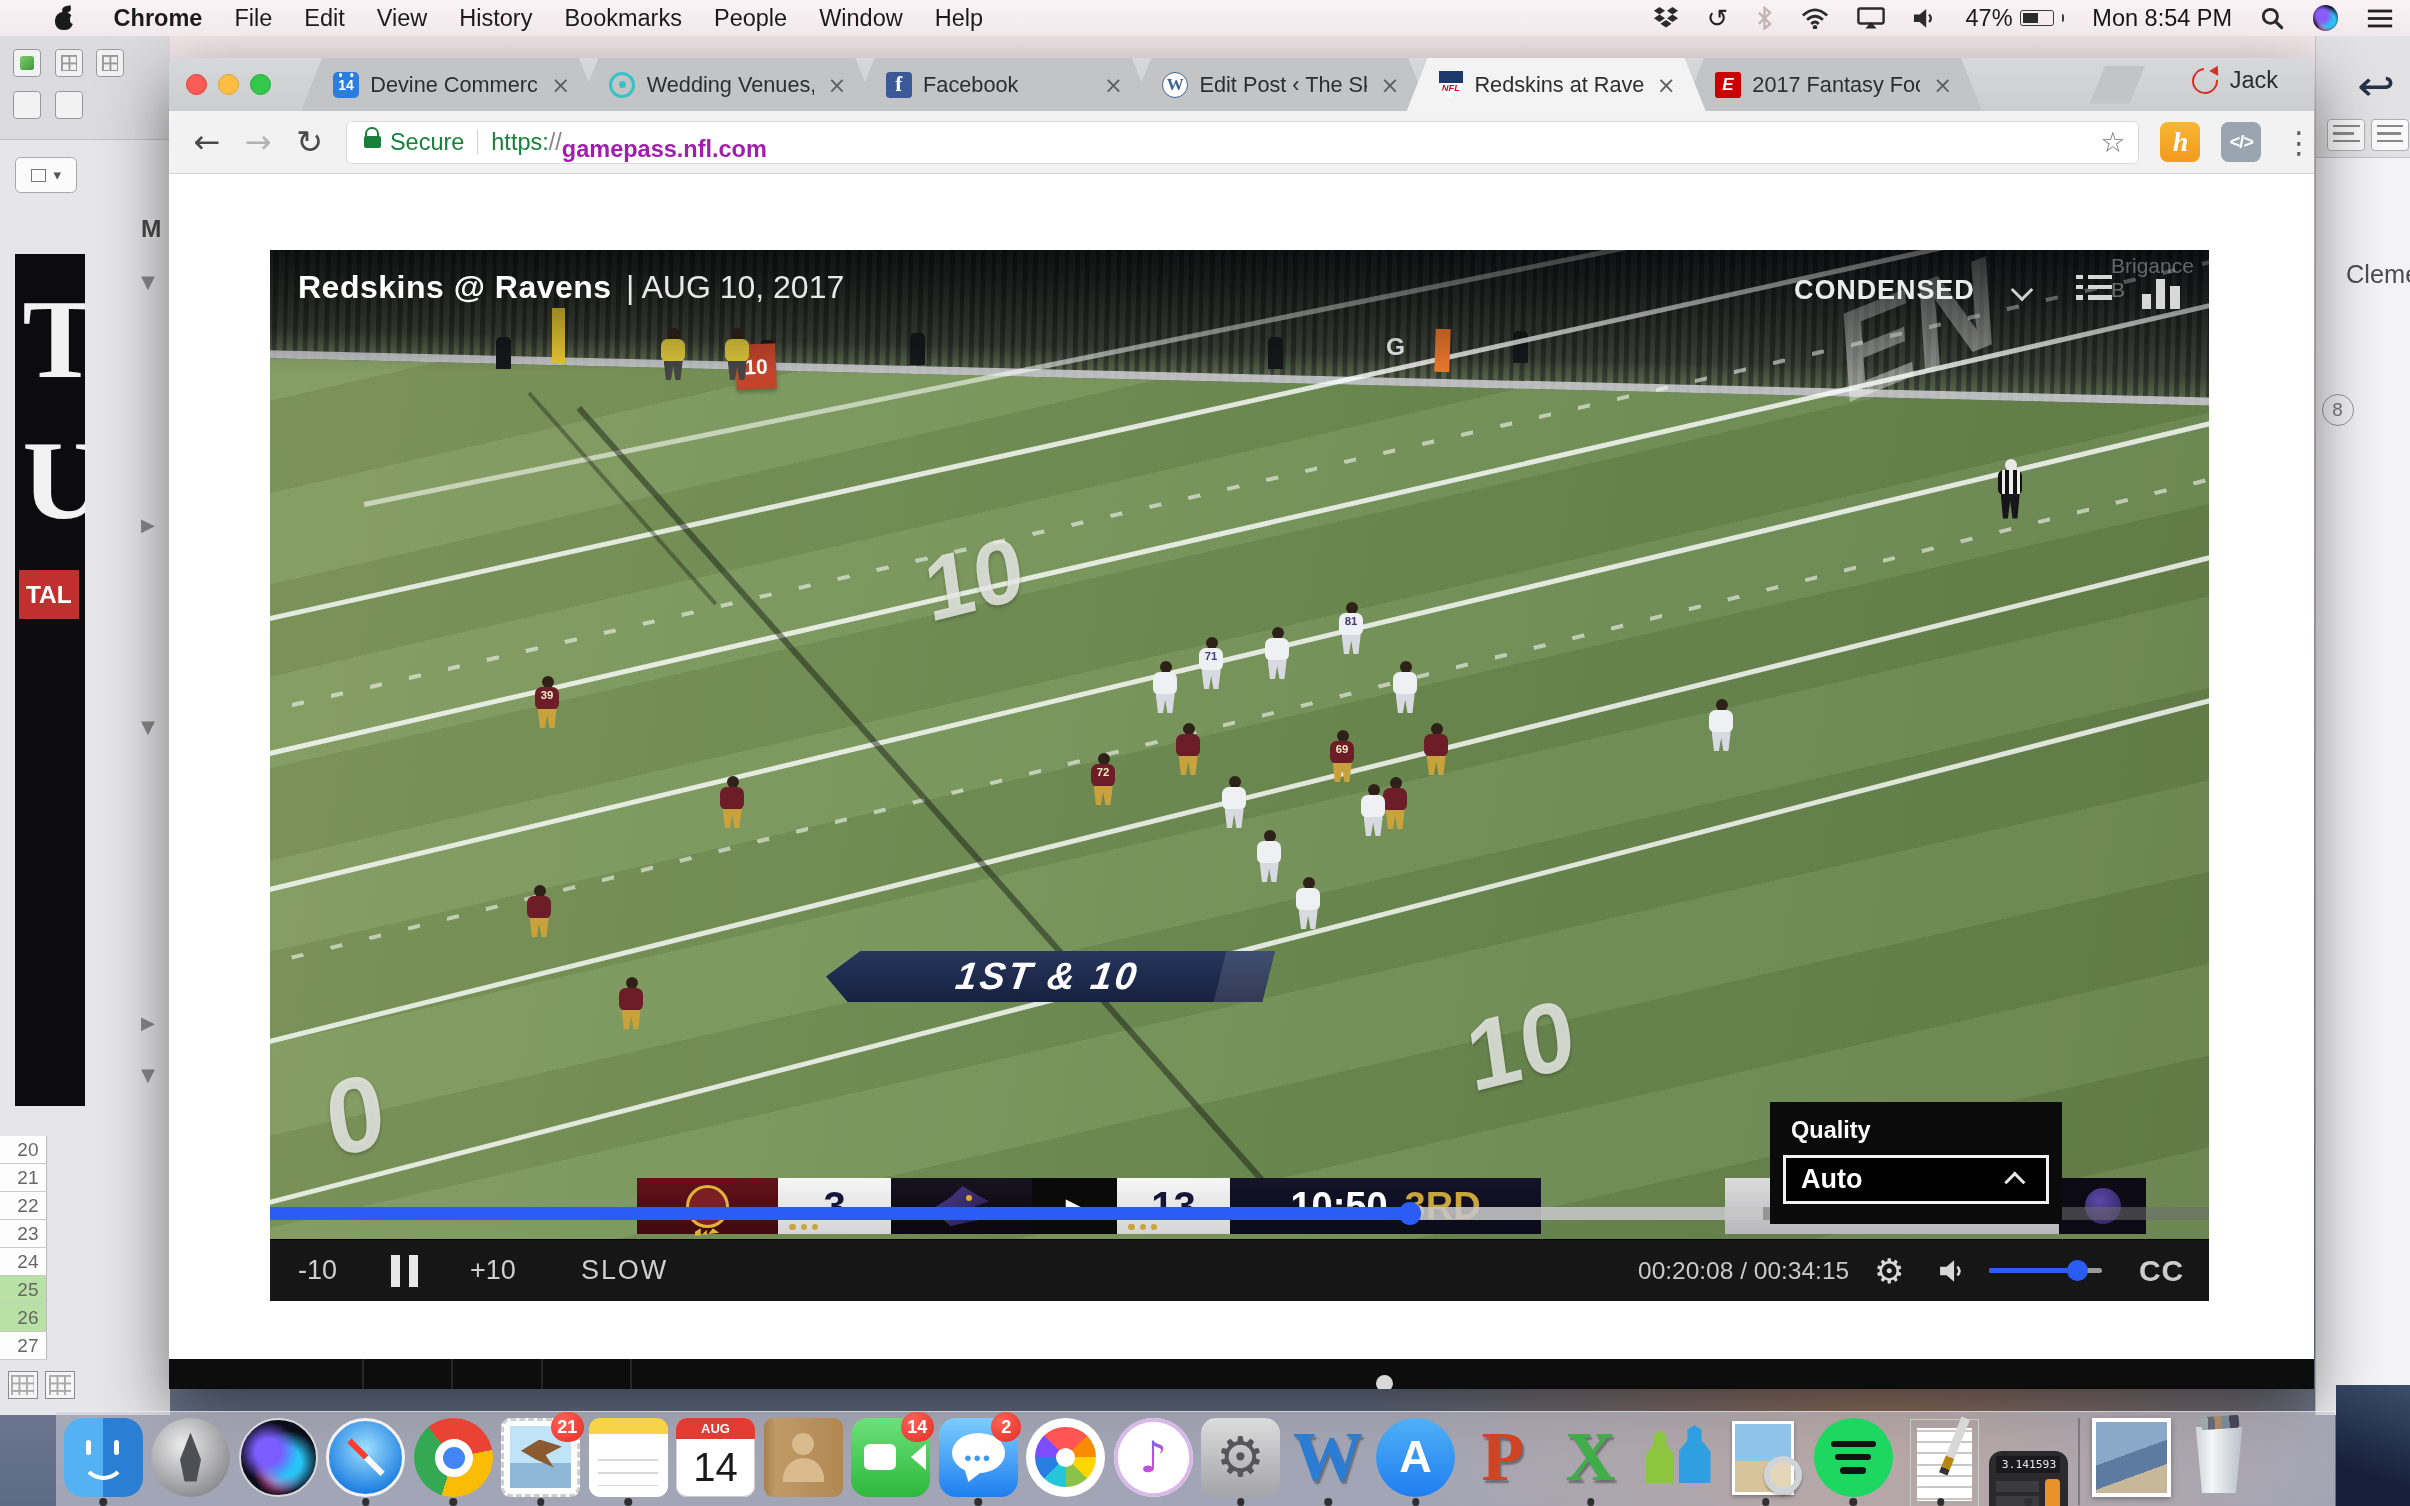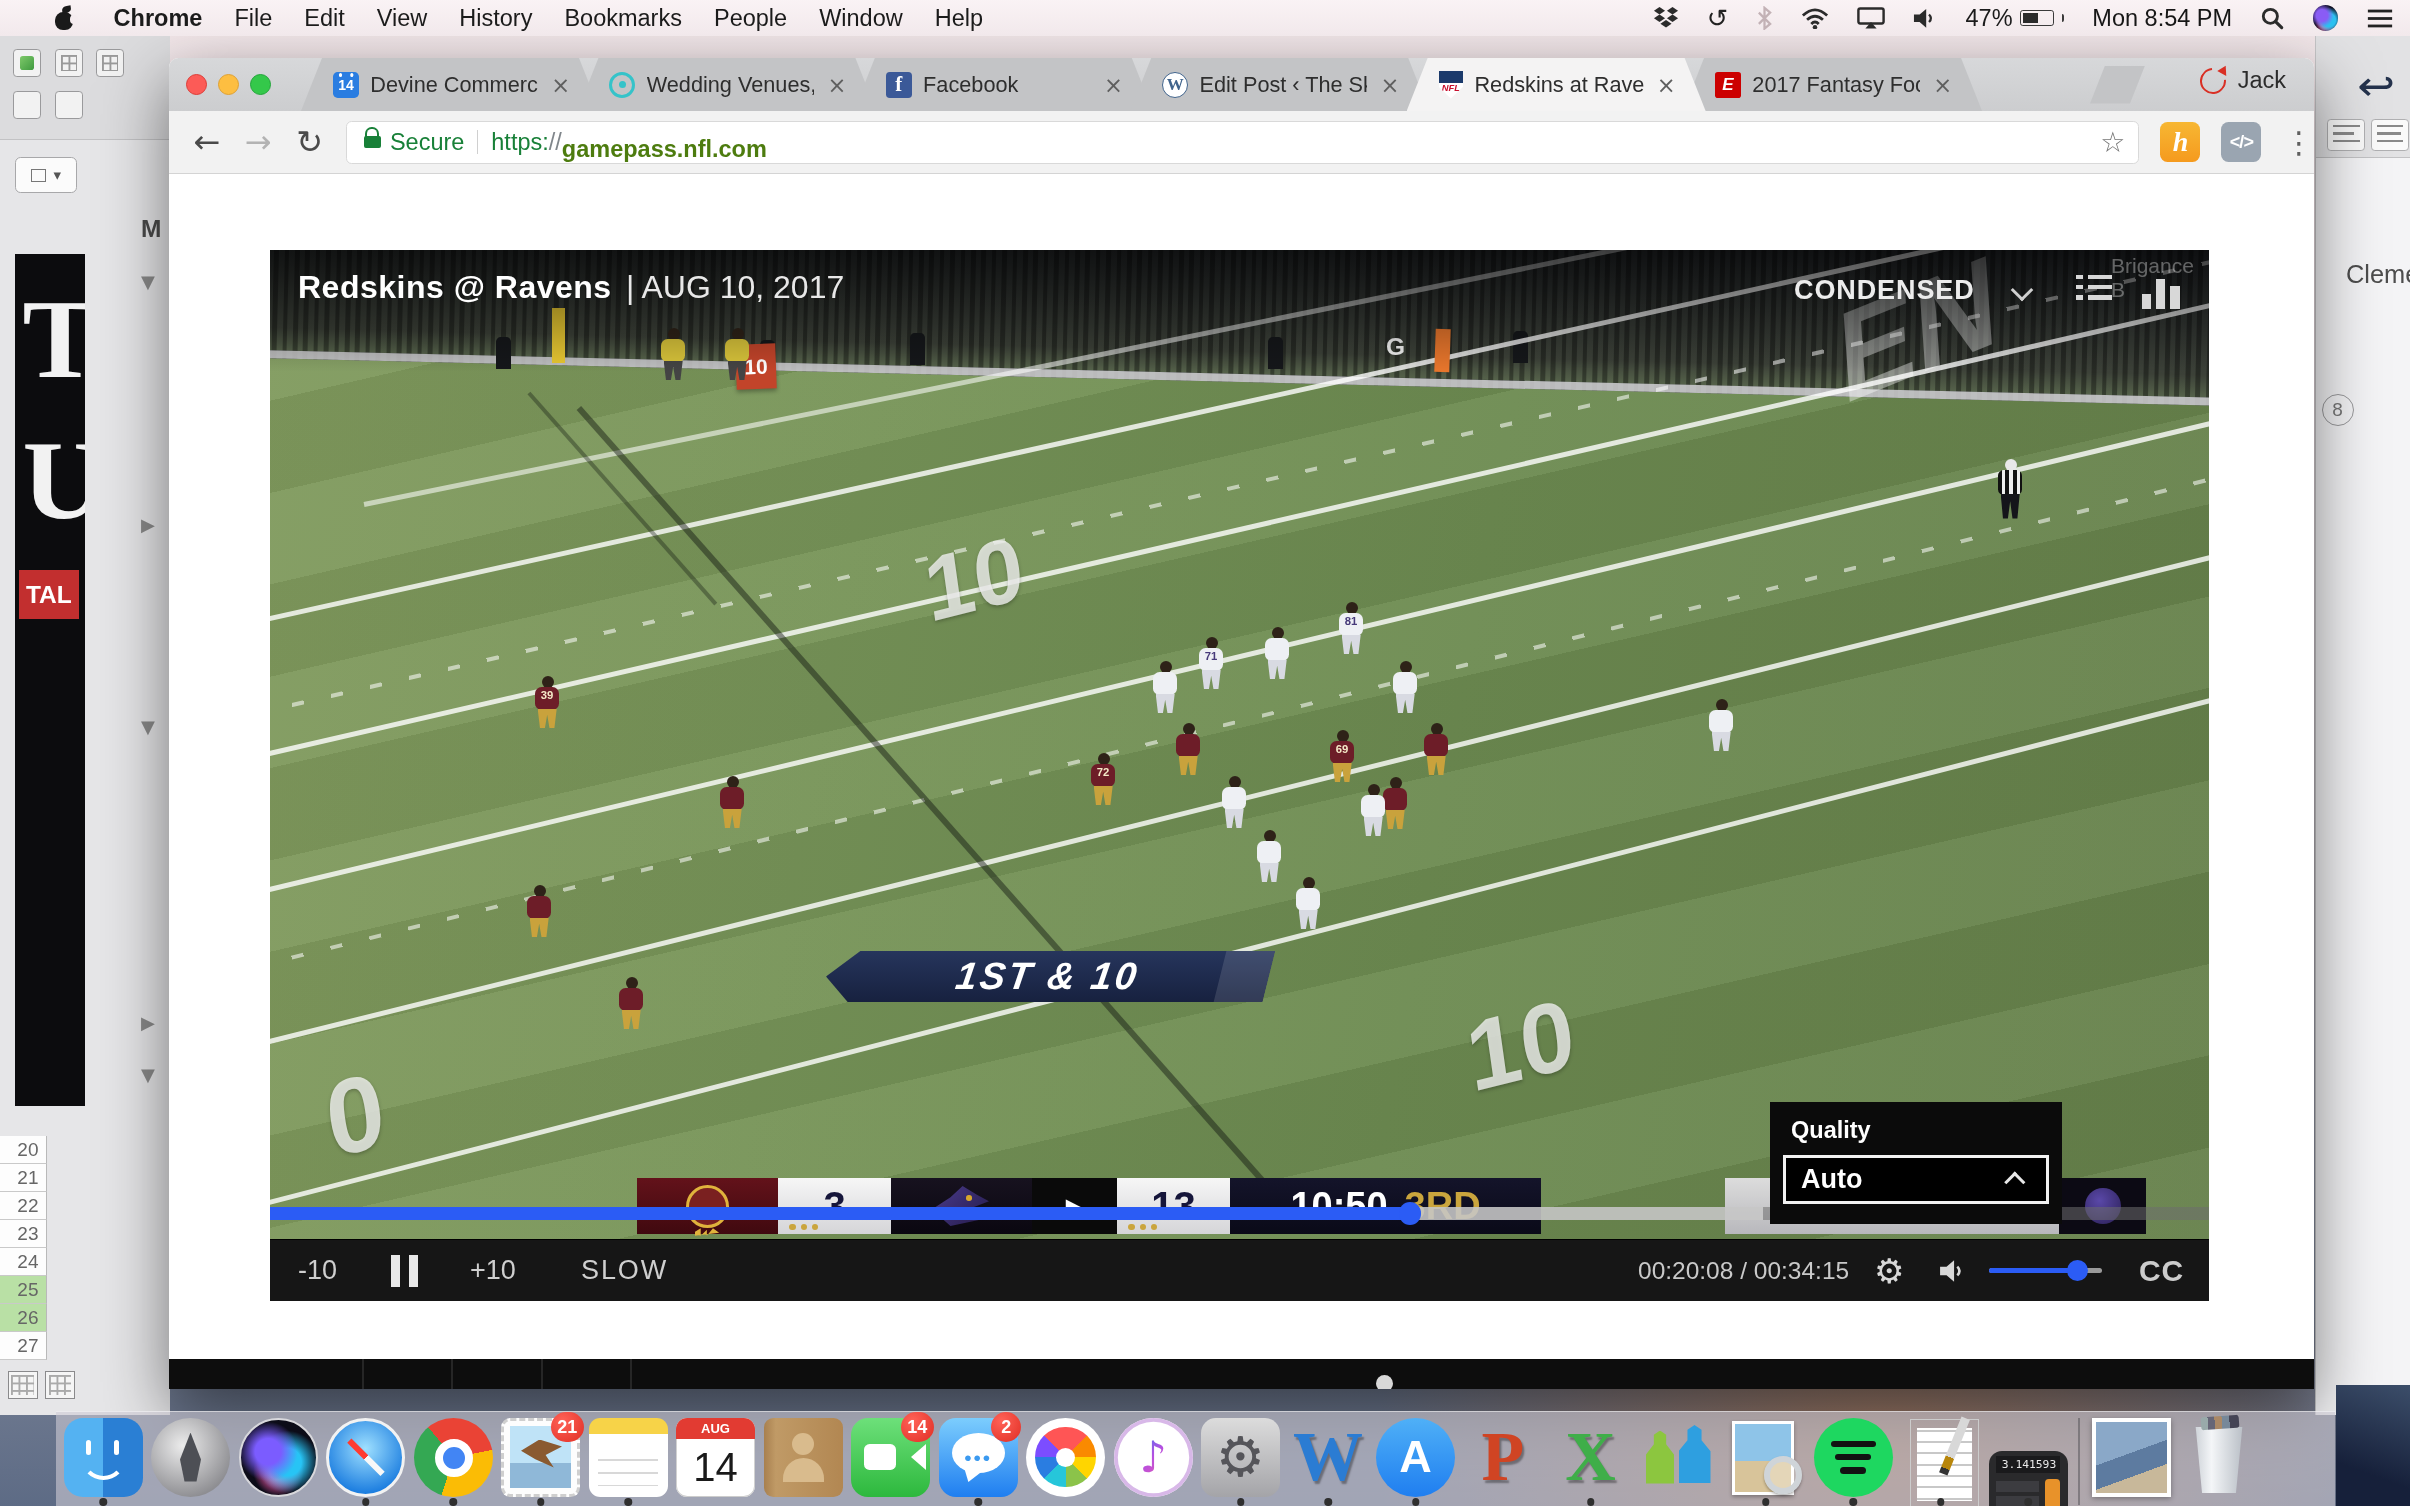--- a/index.html
+++ b/index.html
@@ -84,34 +84,34 @@
   .fav { width:26px; height:26px; flex:0 0 auto; display:flex; align-items:center; justify-content:center; font-weight:bold; }
   .fav-calendar { background:#2a7de1; border-radius:4.7px; color:#fff; font-size:14px; position:relative; }
   .fav-calendar::before { content:""; position:absolute; top:1.9px; left:5.6px; width:3.8px; height:3.8px; background:#fff; border-radius:50%; box-shadow:11.3px 0 #fff; }
   .fav-wedding { border:3.8px solid #35c3c9; border-radius:50%; position:relative; }
   .fav-wedding::after { content:""; width:7.5px; height:7.5px; border-radius:50%; background:#35c3c9; }
   .fav-facebook { background:#3b5998; border-radius:3.8px; color:#fff; font-family:"Liberation Serif",serif; font-size:21px; }
   .fav-wordpress { border:1.9px solid #41648c; border-radius:50%; color:#41648c; font-family:"Liberation Serif",serif; font-size:17px; background:#fff; }
   .fav-nfl { width:24.5px; height:28px; clip-path:polygon(0 0,100% 0,100% 58%,50% 100%,0 58%); background:linear-gradient(#1b3a6b 0 42%,#fff 42%); color:#c8102e; font-size:9.4px; font-style:italic; align-items:flex-end; padding-bottom:5.6px; }
   .fav-espn { background:#cc0000; border-radius:2.8px; color:#fff; font-style:italic; font-size:17px; }
   .newtab-btn { position:absolute; left:1921px; top:7.5px; width:55px; height:38px; background:#c3c4c6; clip-path:polygon(15px 0,100% 0,calc(100% - 15px) 100%,0 100%); }
-  #profile-chip { position:absolute; right:28px; top:9.4px; display:flex; align-items:center; gap:11.3px; font-size:23.5px; color:#2c2c2c; }
+  #profile-chip { position:absolute; right:36px; top:9.4px; display:flex; align-items:center; gap:11.3px; font-size:23.5px; color:#2c2c2c; }
   .sync-error-icon { position:relative; width:26px; height:26px; border:2.8px solid #d93025; border-radius:50%; border-top-color:transparent; transform:rotate(40deg); }
   .sync-error-icon::after { content:""; position:absolute; top:-6.6px; right:-0.9px; border:5.6px solid transparent; border-left:9.4px solid #d93025; transform:rotate(18deg); }
 
   #toolbar { position:absolute; left:0; top:53px; width:100%; height:63px; background:#f2f2f2; border-bottom:0.9px solid #d4d4d4; display:flex; align-items:center; }
   .nav-btn { font-size:32px; margin-left:24.5px; color:#4a4a4a; }
   .nav-btn.disabled { color:#b3b3b3; }
   #urlbar { position:relative; margin-left:22.6px; width:1794px; height:43px; background:#fff; border:0.9px solid #d9d9d9; border-radius:5.6px; display:flex; align-items:center; font-size:23.5px; }
   .lock-icon { position:relative; width:17px; height:12.2px; background:#188038; border-radius:1.9px; margin:0 9.4px 0 17px; }
   .lock-icon::before { content:""; position:absolute; left:1.9px; top:-8.5px; width:9.4px; height:9.4px; border:2.8px solid #188038; border-bottom:none; border-radius:6.6px 6.6px 0 0; }
   .secure-label { color:#188038; margin-right:13px; }
   .url-sep { width:0.9px; height:24.5px; background:#d0d0d0; margin-right:13px; }
   .url-scheme { color:#188038; }
-  .url-host { color:#4d7c0f; font-weight:bold;margin-top:14px; }
+  .url-host { color:#a21caf; font-weight:bold;margin-top:14px; }
   .url-path { color:#80868b; }
   .star-icon { position:absolute; right:13px; font-size:28px; color:#757575; }
   .ext-icon { width:40px; height:40px; border-radius:7.5px; margin-left:21px; display:flex; align-items:center; justify-content:center; color:#fff; }
   .ext-honey { background:linear-gradient(#f7b733,#f59a1e); font-family:"Liberation Serif",serif; font-style:italic; font-weight:bold; font-size:28px; }
   .ext-code { background:#9aa5b1; font-size:18px; font-weight:bold; letter-spacing:-0.9px; }
   .menu-dots { font-size:30px; color:#5f5f5f; margin-left:22.6px; }
 
   
   #page { position:absolute; left:0; top:116px; width:2145px; height:1216px; background:#fff; }
   #video-player { position:absolute; left:101px; top:76px; width:1939px; height:1051px; background:#000; overflow:hidden; }

